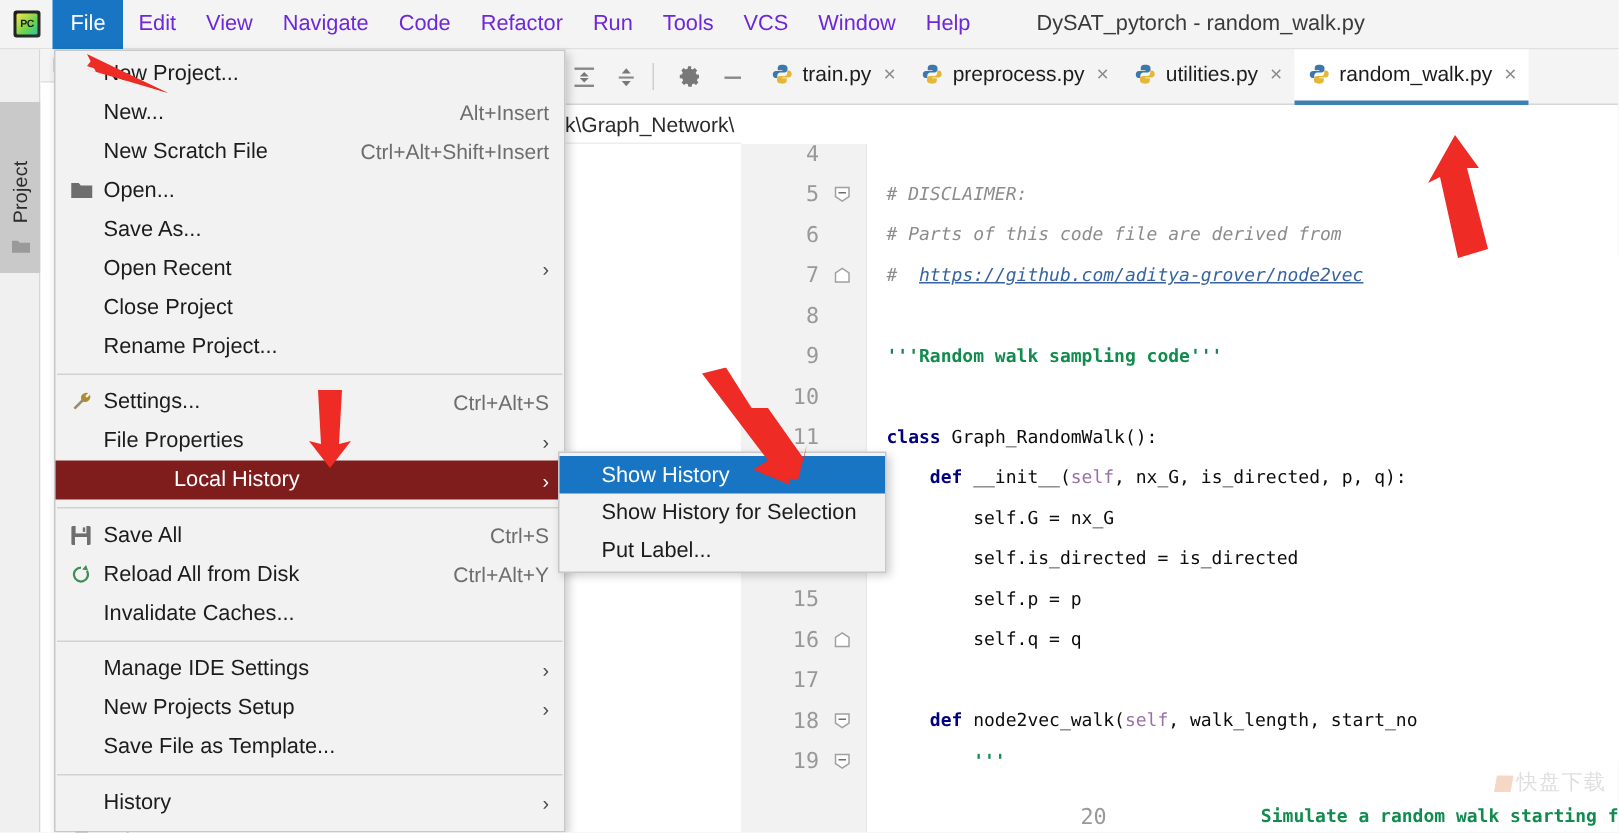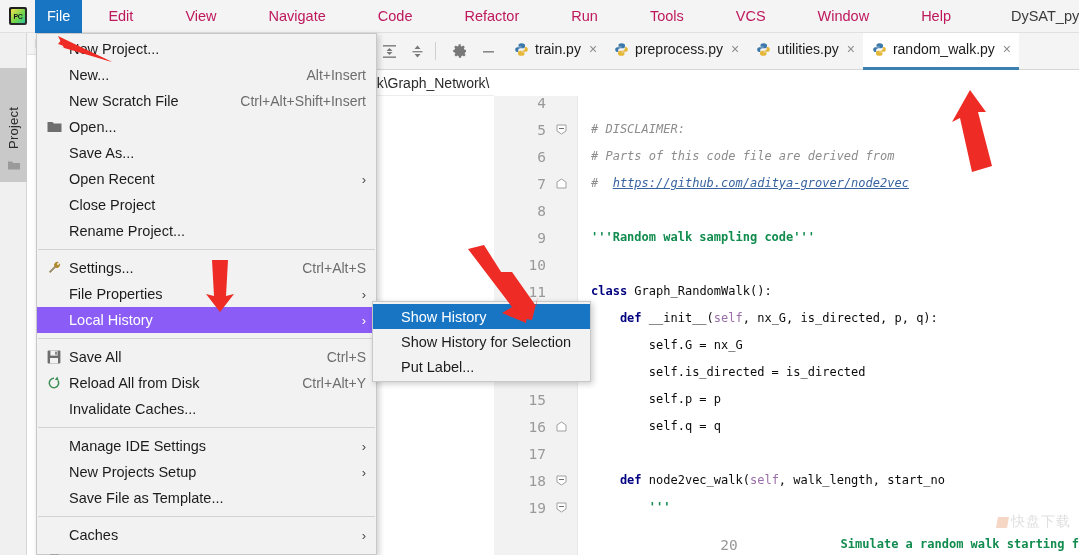--- a/index.html
+++ b/index.html
@@ -37,23 +37,23 @@
     border-radius:1px;
     background: linear-gradient(135deg,#f7e34b 0%,#6cd44d 60%,#2ac6a0 100%);
   }
   .app-logo::after{
     content:"PC"; position:absolute; left:0; top:0; width:18px; height:18px;
     font-size:7px; font-weight:bold; color:#1c1c1c;
     display:flex; align-items:center; justify-content:center;
     letter-spacing:-0.3px;
   }
   .menu-item {
-    height: 28px; padding: 0 26px;
+    height: 28px; padding: 0 10px;
     display: flex; align-items: center;
-    font-size: 14.5px; color: #be185d;
+    font-size: 14.5px; color: #6d28d9;
     cursor: default; white-space: nowrap;
   }
   .menu-item .mn { text-decoration: none; }
   .menu-item.active {
     background: #1775c4; color: #ffffff;
     height: 33px; padding: 0 12px;
   }
   .win-title {
     margin-left: 34px;
     font-size: 14.5px; color: #3a3a3a; white-space: nowrap;
@@ -196,21 +196,21 @@
   .mrow {
     height: 26px; display: flex; align-items: center;
     padding-left: 10px; padding-right: 10px;
     font-size: 14.5px; color: #1c1c1c; white-space: nowrap;
     position: relative;
   }
   .mrow .ic { width: 22px; flex: none; display:flex; align-items:center; }
   .mrow .lbl { flex: 1 1 auto; }
   .mrow .acc { color: #6d6d6d; font-size: 14px; margin-left: 18px; }
   .mrow .arrow { color: #4a4a4a; font-size: 13px; margin-left: 14px; }
-  .mrow.sel { background: #8b5cf6; color: #ffffff; }
+  .mrow.sel { background: #7f1d1d; color: #ffffff; gap: 47px; }
   .mrow.sel .arrow { color: #ffffff; }
   .msep { height: 1px; background: #d2d2d2; margin: 5px 1px; }
 
   
   .submenu {
     position: absolute; left: 372px; top: 301px;
     width: 219px; height: 81px;
     background: #f2f2f2;
     border: 1px solid #c8c8c8;
     box-shadow: 2px 2px 6px rgba(0,0,0,.20);
@@ -588,21 +588,21 @@
           <span class="lbl">New Projects Setup</span>
           <span class="arrow">›</span>
         </div>
         <div class="mrow">
           <span class="ic"></span>
           <span class="lbl">Save File as Template...</span>
         </div>
         <div class="msep"></div>
         <div class="mrow">
           <span class="ic"></span>
-          <span class="lbl">Caches</span>
+          <span class="lbl">History</span>
           <span class="arrow">›</span>
         </div>
         <div class="mrow">
           <span class="ic">
             <svg width="15" height="14" viewBox="0 0 15 14">
               <rect x="3.2" y="0.6" width="8.6" height="3.6" fill="#6e6e6e"></rect>
               <rect x="0.6" y="4.4" width="13.8" height="5.4" rx="1" fill="#6e6e6e"></rect>
               <rect x="3.2" y="9.2" width="8.6" height="4.2" fill="#f2f2f2" stroke="#6e6e6e"></rect>
             </svg>
           </span>

